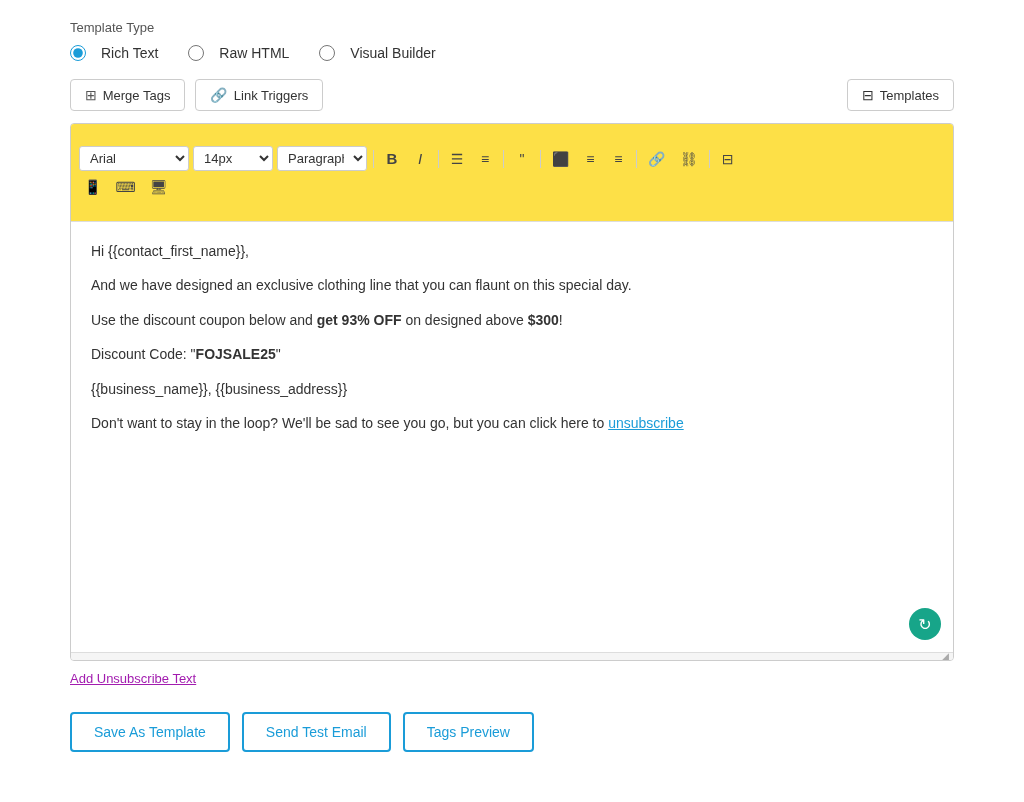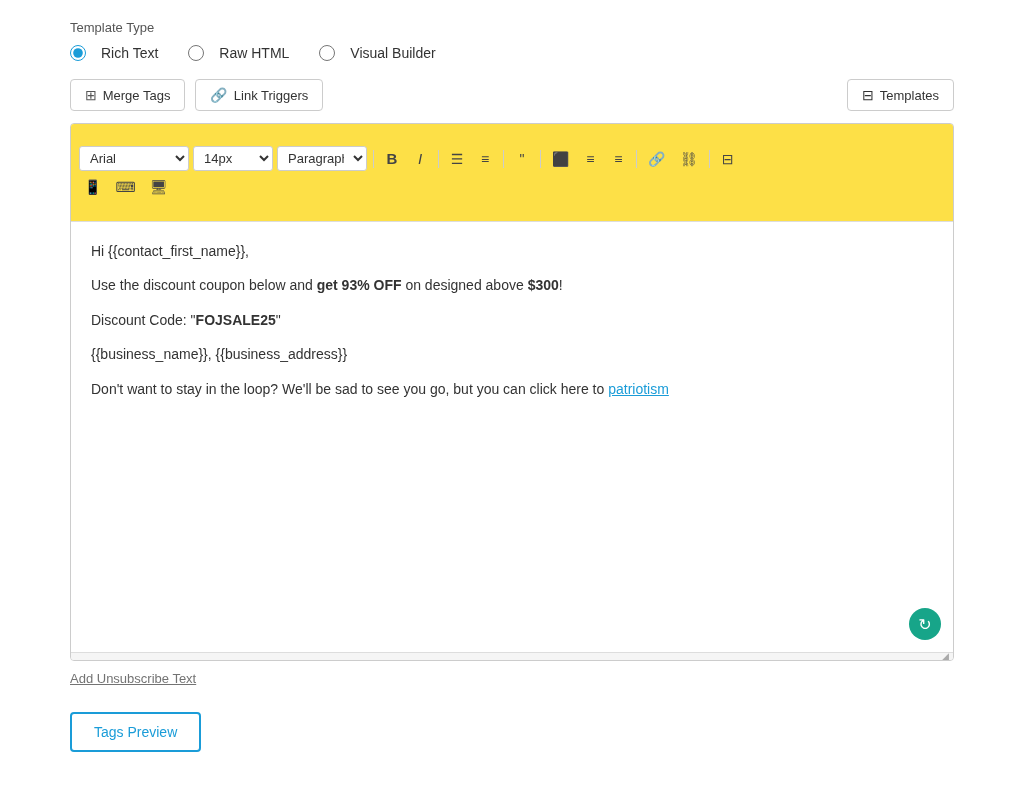--- a/index.html
+++ b/index.html
@@ -181,21 +181,21 @@
       background: #17a589;
       border-radius: 50%;
       display: flex;
       align-items: center;
       justify-content: center;
       cursor: pointer;
       color: white;
       font-size: 16px;
     }
     .add-unsubscribe {
-      color: #737373;
+      color: #a21caf;
       font-size: 13px;
       cursor: pointer;
       margin-top: 10px;
       margin-bottom: 18px;
       display: inline-block;
     }
     .bottom-buttons {
       display: flex;
       gap: 12px;
       margin-top: 8px;
@@ -303,39 +303,42 @@
       <div class="toolbar-row2">
         <button class="editor-tool-btn" title="Mobile View">📱</button>
         <button class="editor-tool-btn" title="Tablet View">⌨</button>
         <button class="editor-tool-btn" title="Desktop View">🖥</button>
       </div>
     </div>
 
     <div class="editor-wrapper">
       <div class="editor-content" contenteditable="true" style="">
         <p><span>Hi {{contact_first_name}},</span></p>
+        <p><span>And we have designed an exclusive clothing line that you can flaunt on this special day.</span></p>
         <p>
           <span>Use the discount coupon below and </span><strong>get 93% OFF</strong><span> on designed above </span><strong>$300</strong><span>!</span>
         </p>
         <p>
           <span>Discount Code: "</span><strong>FOJSALE25</strong><span>"</span>
         </p>
         <p><span>{{business_name}}, {{business_address}}</span></p>
         <p>
-          <span>Don't want to stay in the loop? We'll be sad to see you go, but you can click here to </span><a href="#">patriotism</a>
+          <span>Don't want to stay in the loop? We'll be sad to see you go, but you can click here to </span><a href="#">unsubscribe</a>
         </p>
       </div>
       <div class="refresh-btn" title="Refresh">↻</div>
     </div>
     <div class="editor-resize-bar">
       <span class="resize-icon">◢</span>
     </div>
   </div>
 
   
   <a class="add-unsubscribe" href="#">Add Unsubscribe Text</a>
 
   
   <div class="bottom-buttons">
+    <button class="bottom-btn">Save As Template</button>
+    <button class="bottom-btn">Send Test Email</button>
     <button class="bottom-btn">Tags Preview</button>
   </div>
 
 </div>
 
 </body></html>

